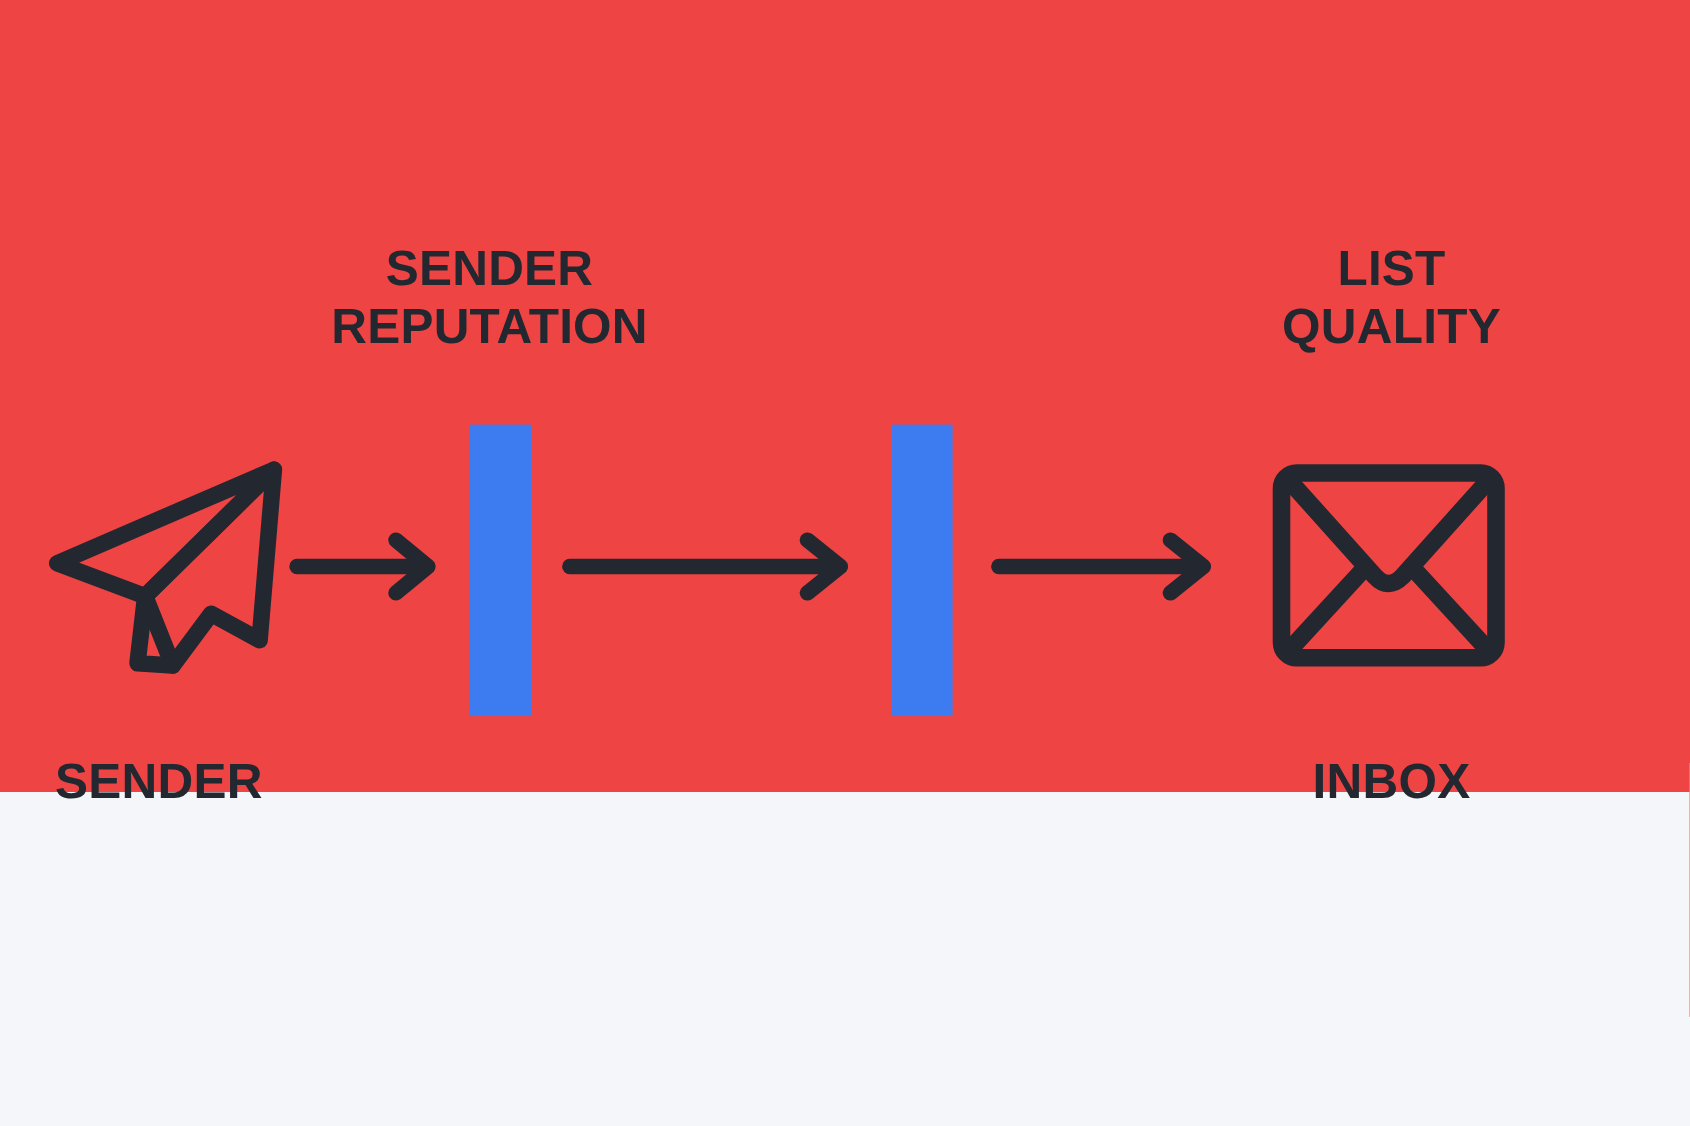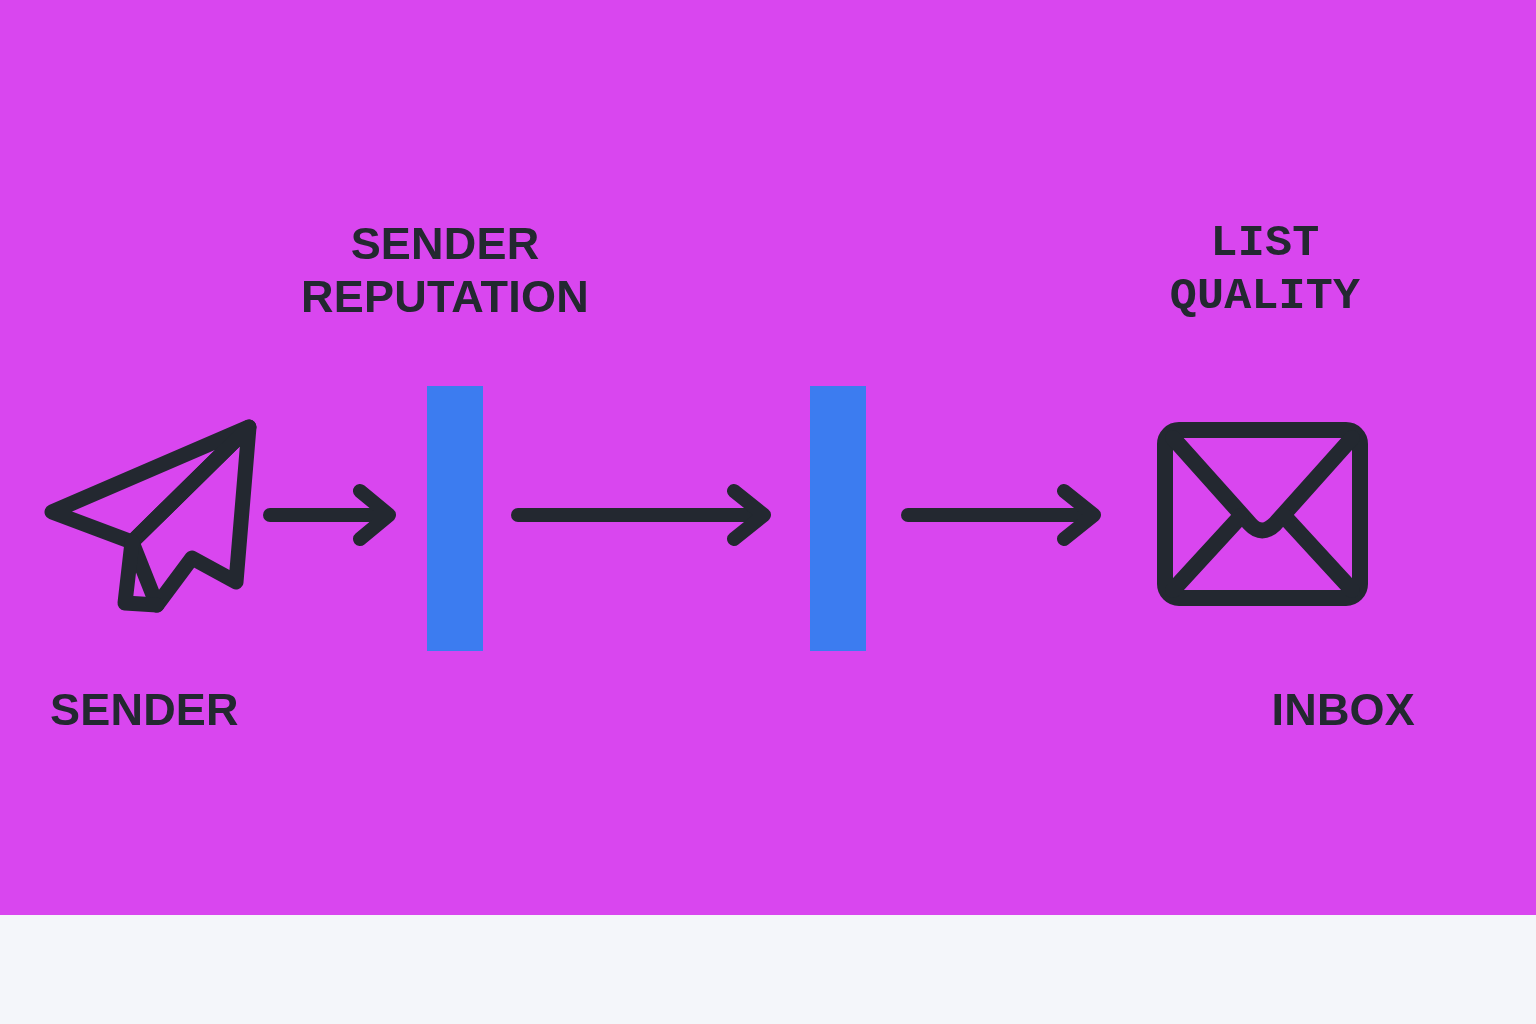--- a/index.html
+++ b/index.html
@@ -10,22 +10,22 @@
     width: 1536px;
     height: 1024px;
     background: #f4f6fa;
     font-family: "Liberation Sans", sans-serif;
     overflow: hidden;
   }
 
   #diagram {
     position: relative;
     width: 1536px;
-    height: 915px;
-    background: #d946ef;
+    height: 720px;
+    background: #ef4444;
   }
 
   
   .stage-label {
     position: absolute;
     text-align: center;
     font-weight: 700;
     color: #232830;
     font-size: 45px;
     line-height: 1.17;
@@ -40,21 +40,20 @@
   }
   #label-email-authentication {
     left: 615px;
     top: 218px;
     width: 450px;
   }
   #label-list-quality {
     left: 1105px;
     top: 218px;
     width: 320px;
-    font-family: Liberation Mono, monospace;
   }
 
   
   .endpoint-label {
     position: absolute;
     font-weight: 700;
     color: #232830;
     font-size: 45px;
     line-height: 1.1;
     letter-spacing: 0.2px;
@@ -63,21 +62,21 @@
   #label-sender {
     left: 50px;
     top: 685px;
     width: 300px;
     text-align: left;
   }
   #label-inbox {
     left: 1115px;
     top: 685px;
     width: 300px;
-    text-align: right;
+    text-align: center;
   }
 
   
   #icon-paper-plane {
     position: absolute;
     left: 40px;
     top: 415px;
     width: 225px;
     height: 205px;
   }

